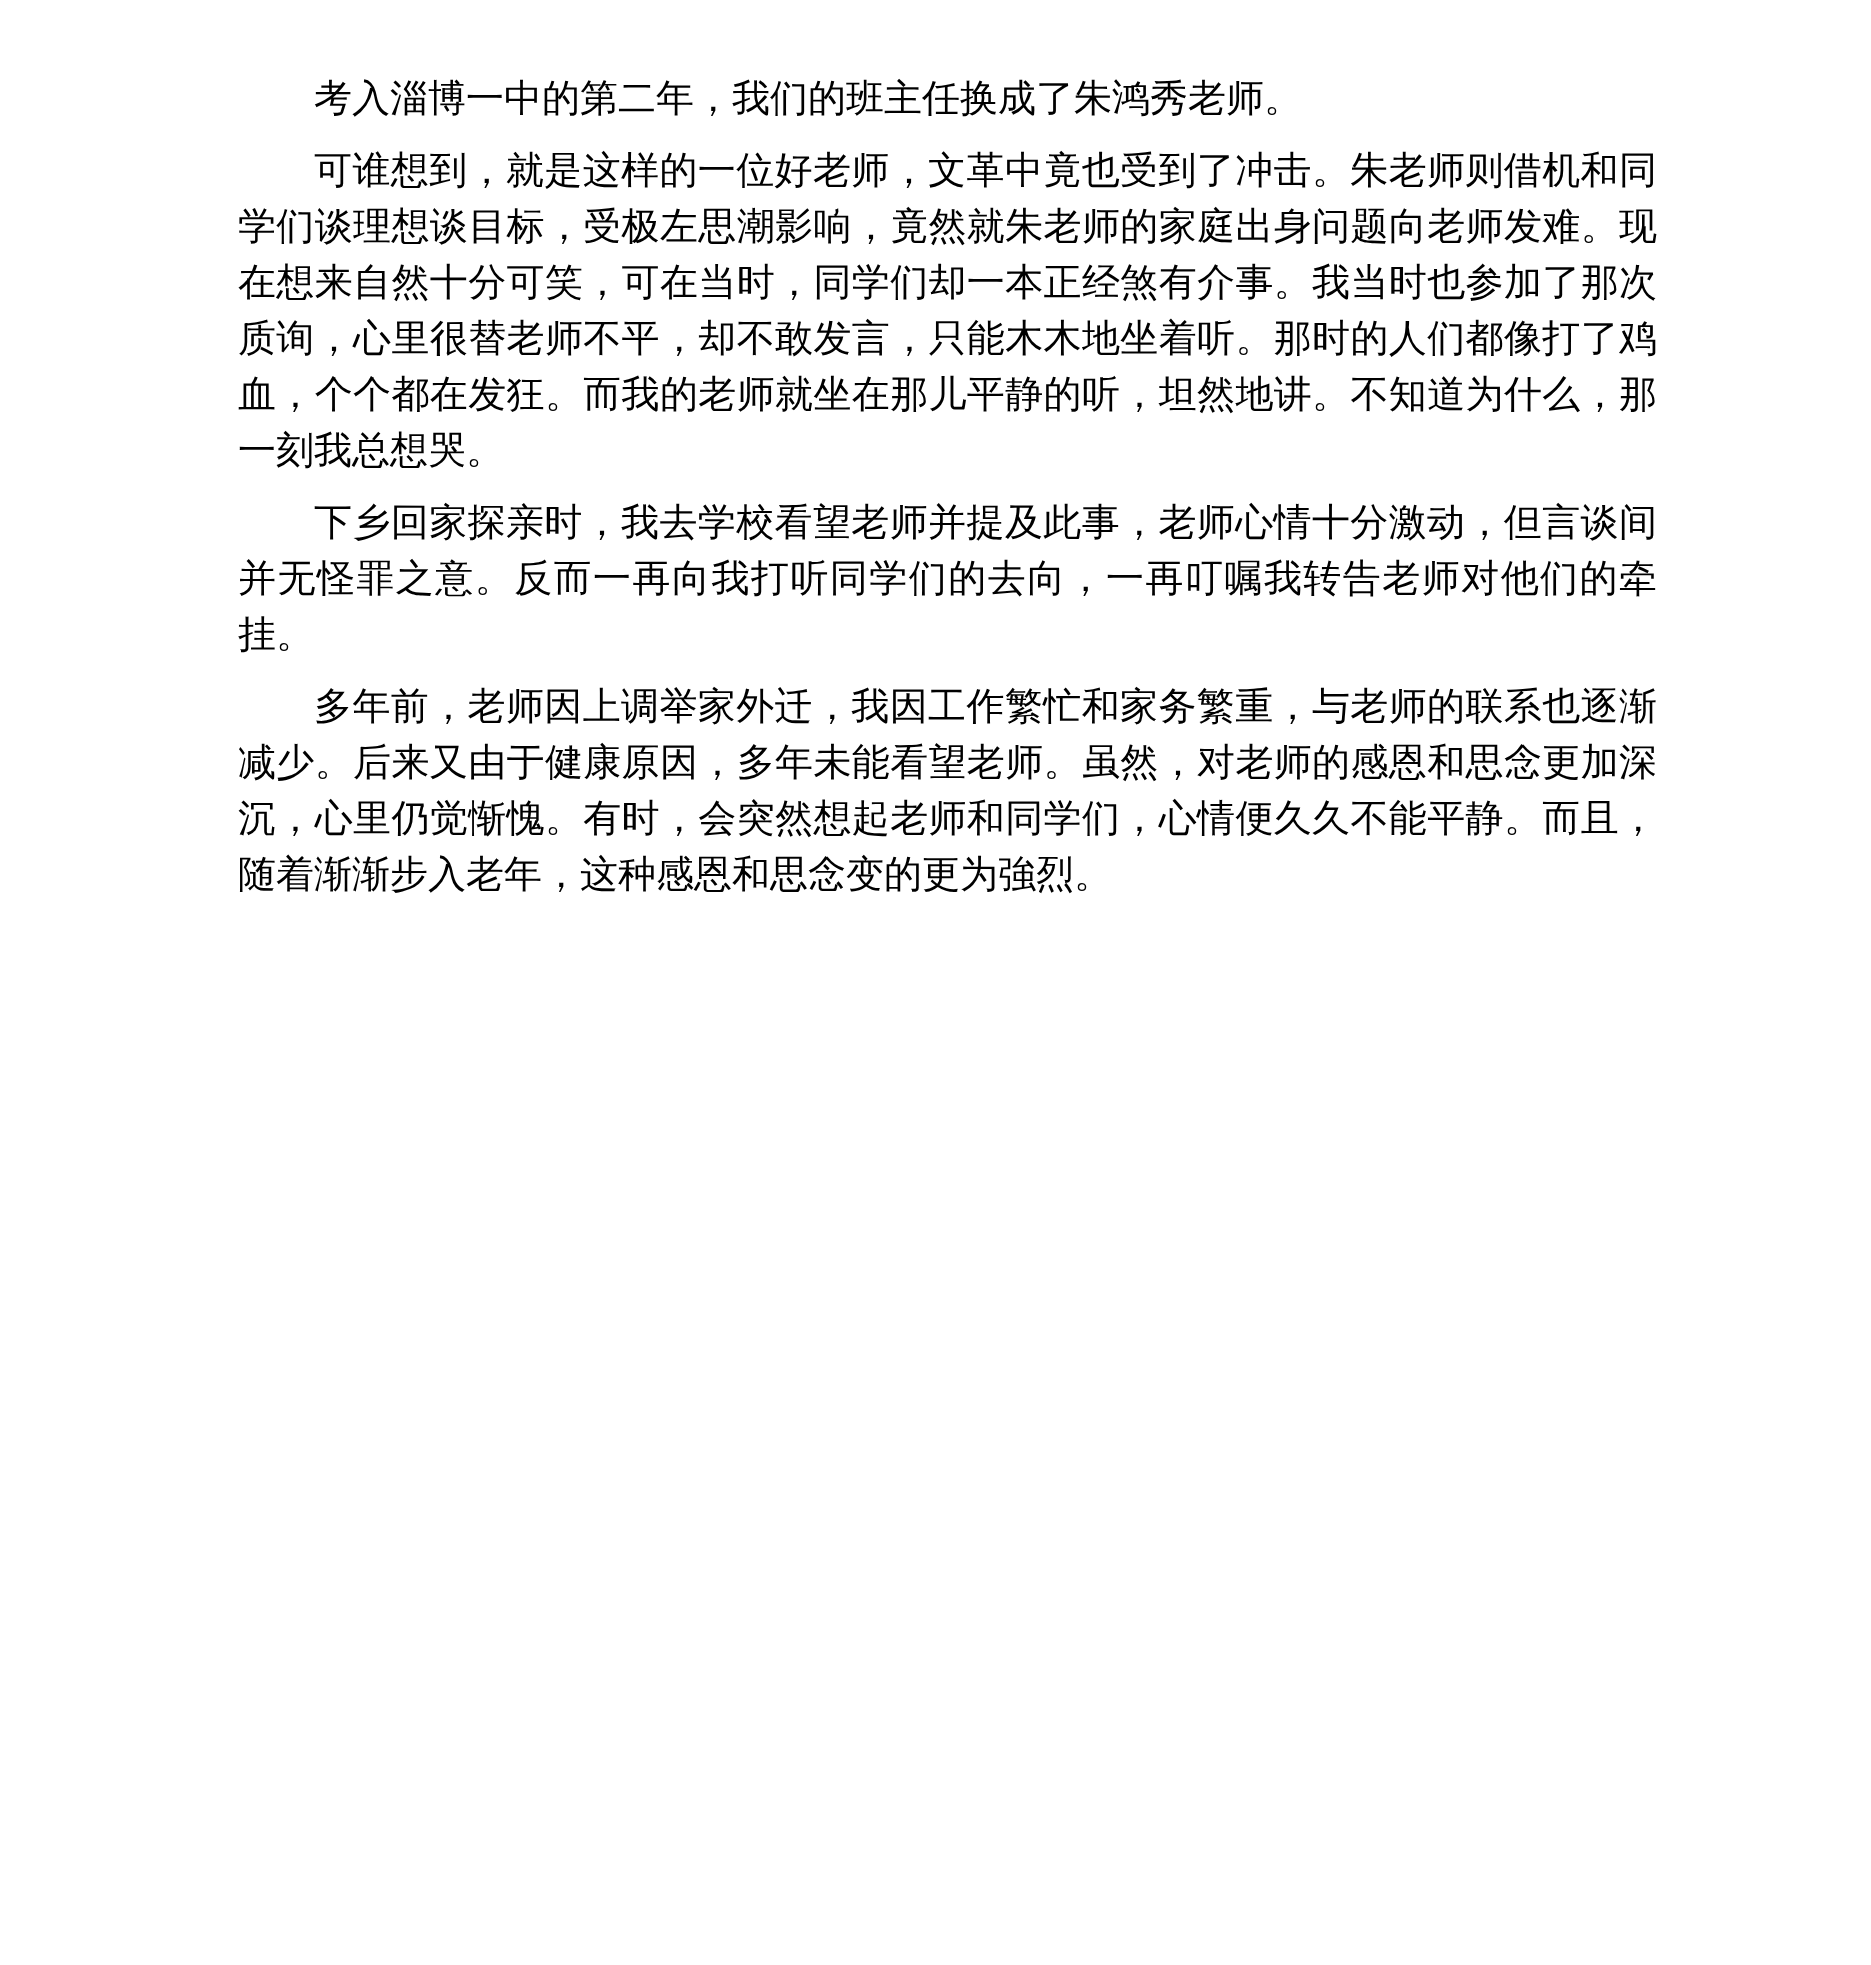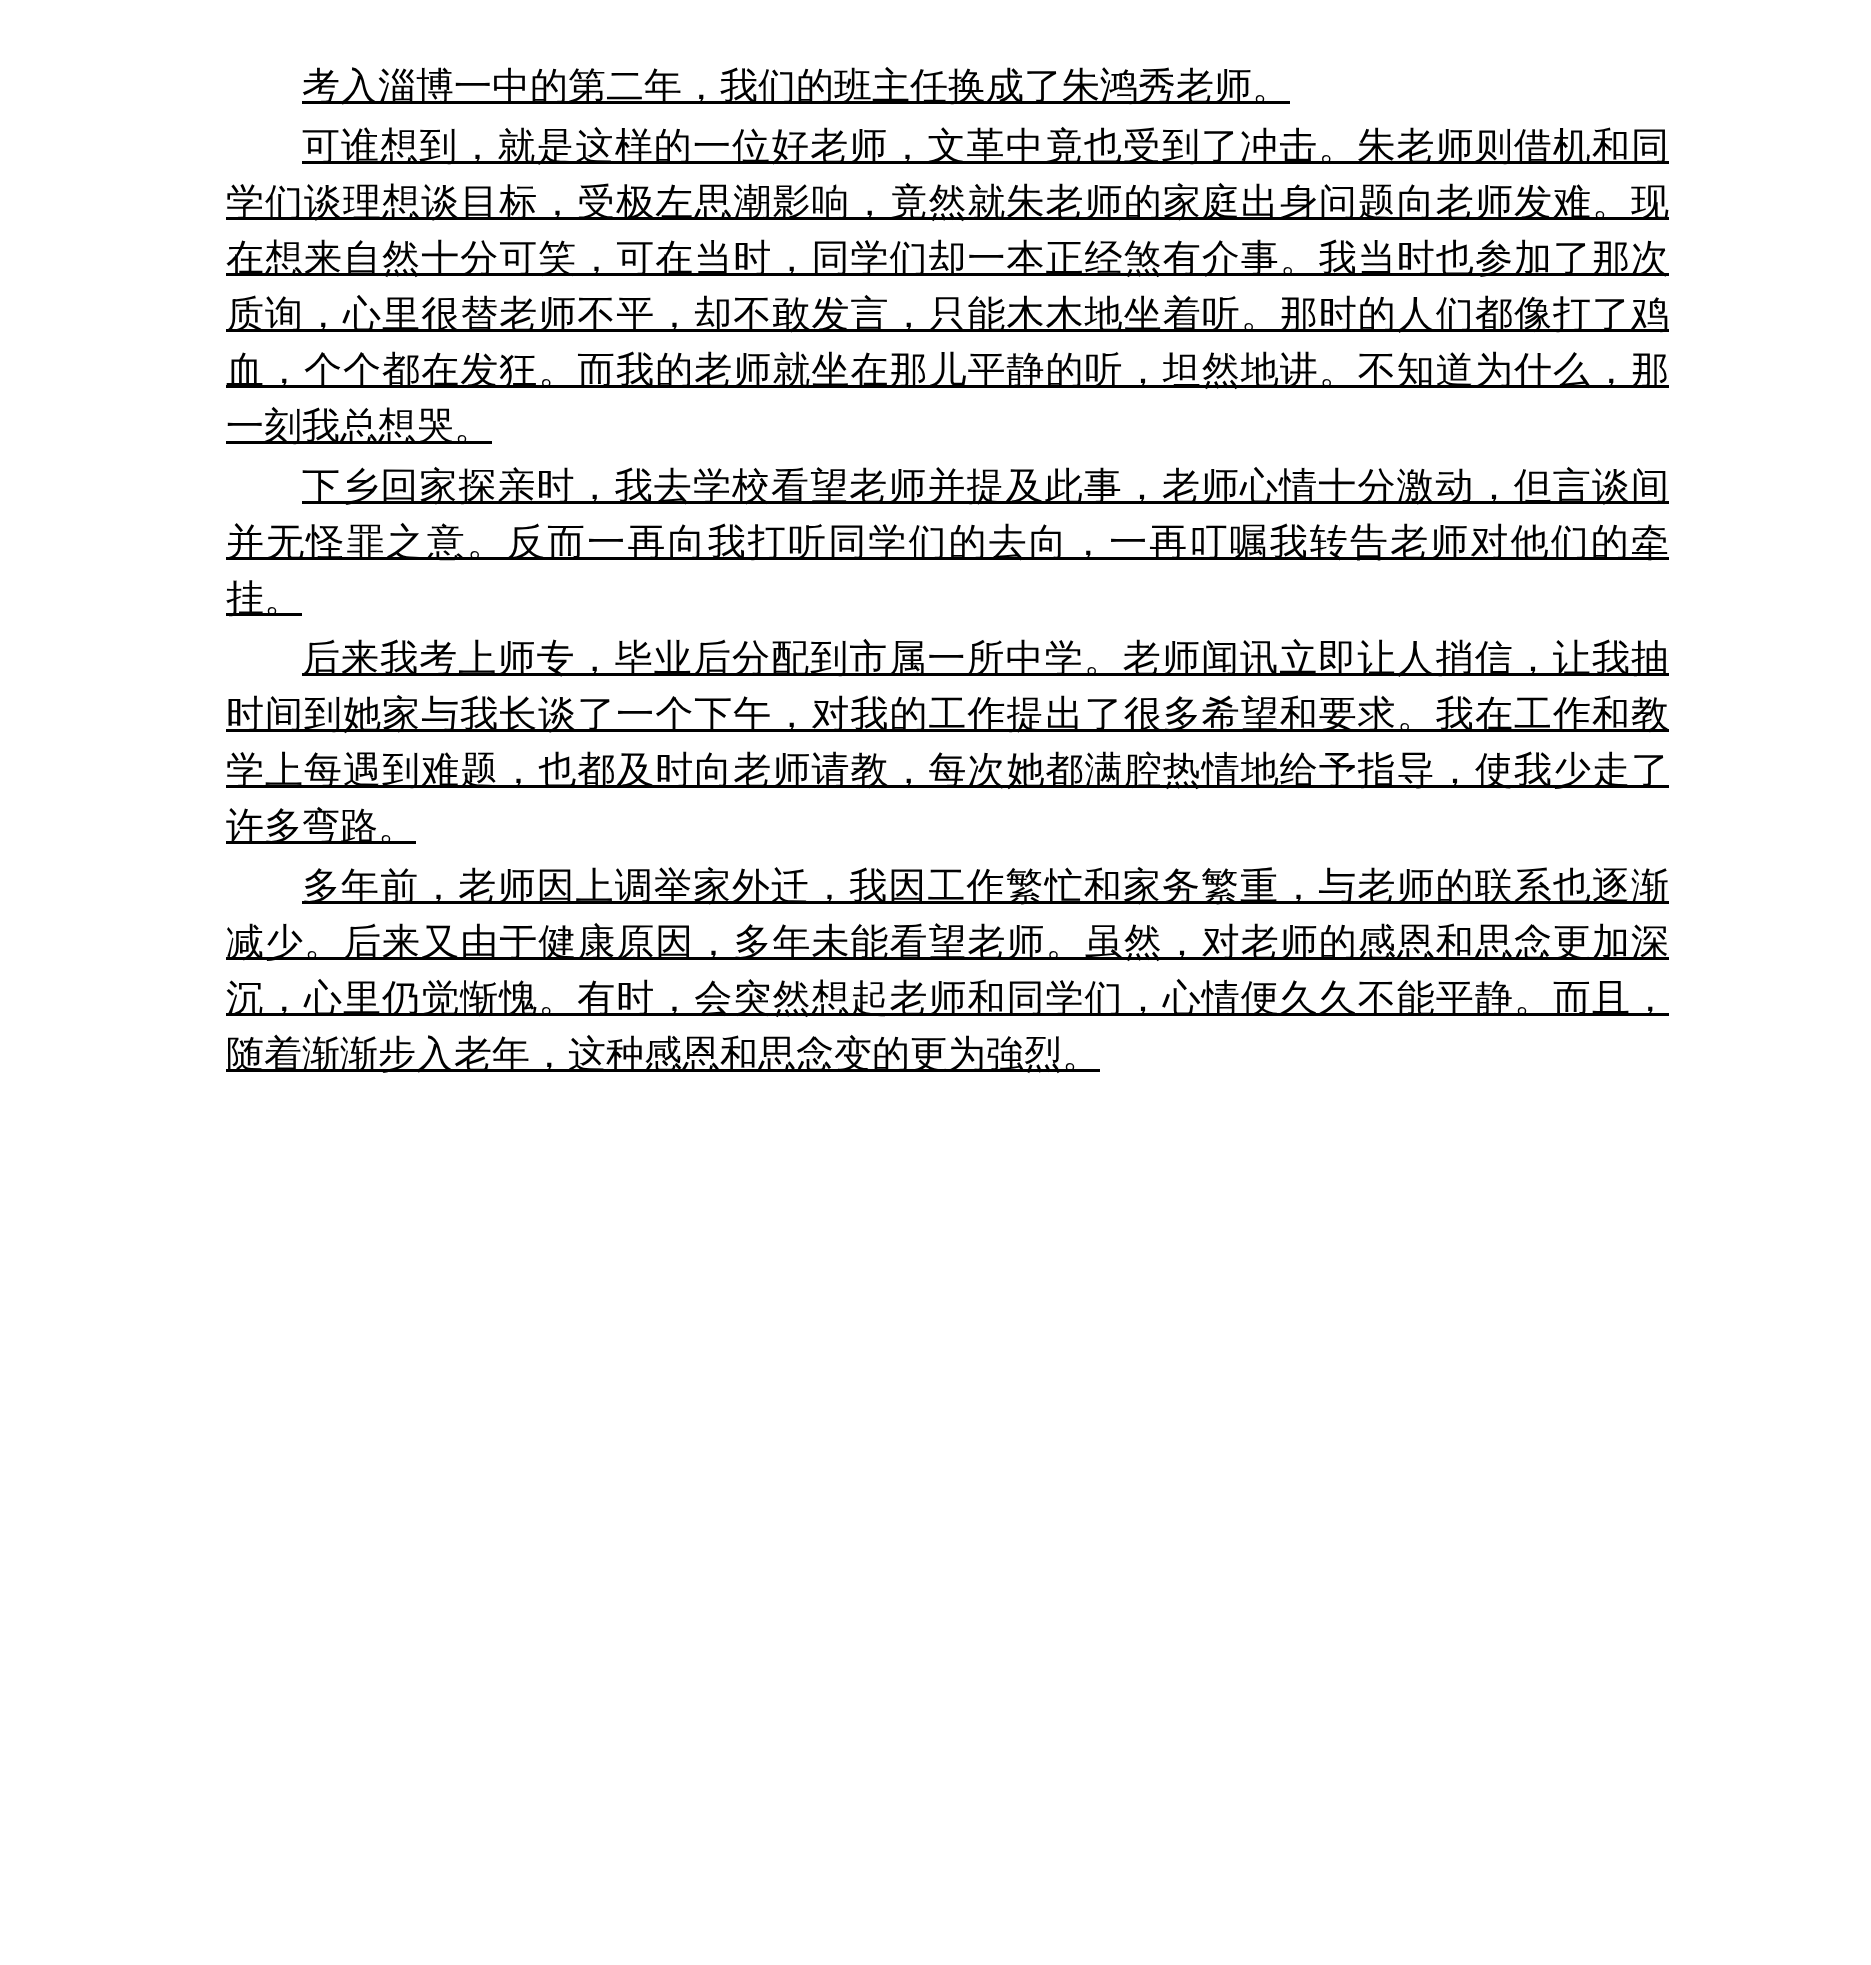--- a/index.html
+++ b/index.html
@@ -20,33 +20,31 @@
     top: 54px;
     width: 1451px;
     font-family: "Liberation Serif", "DejaVu Serif", serif;
     font-size: 38px;
     line-height: 56px;
     color: #000000;
     text-align: justify;
     letter-spacing: 0;
   }
   .essay p {
-    margin: 4px;
+    margin: 16px;
     padding: 0;
     text-indent: 2em;
     word-break: break-all;
-    text-decoration: underline;
   }
 </style>
 </head>
 <body>
 
 <div class="page">
   <div class="essay">
     <p>考入淄博一中的第二年，我们的班主任换成了朱鸿秀老师。</p>
     <p>可谁想到，就是这样的一位好老师，文革中竟也受到了冲击。朱老师则借机和同学们谈理想谈目标，受极左思潮影响，竟然就朱老师的家庭出身问题向老师发难。现在想来自然十分可笑，可在当时，同学们却一本正经煞有介事。我当时也参加了那次质询，心里很替老师不平，却不敢发言，只能木木地坐着听。那时的人们都像打了鸡血，个个都在发狂。而我的老师就坐在那儿平静的听，坦然地讲。不知道为什么，那一刻我总想哭。</p>
     <p>下乡回家探亲时，我去学校看望老师并提及此事，老师心情十分激动，但言谈间并无怪罪之意。反而一再向我打听同学们的去向，一再叮嘱我转告老师对他们的牵挂。</p>
-    <p>后来我考上师专，毕业后分配到市属一所中学。老师闻讯立即让人捎信，让我抽时间到她家与我长谈了一个下午，对我的工作提出了很多希望和要求。我在工作和教学上每遇到难题，也都及时向老师请教，每次她都满腔热情地给予指导，使我少走了许多弯路。</p>
     <p>多年前，老师因上调举家外迁，我因工作繁忙和家务繁重，与老师的联系也逐渐减少。后来又由于健康原因，多年未能看望老师。虽然，对老师的感恩和思念更加深沉，心里仍觉惭愧。有时，会突然想起老师和同学们，心情便久久不能平静。而且，随着渐渐步入老年，这种感恩和思念变的更为強烈。</p>
 
   </div>
 </div>
 
 
 </body></html>

